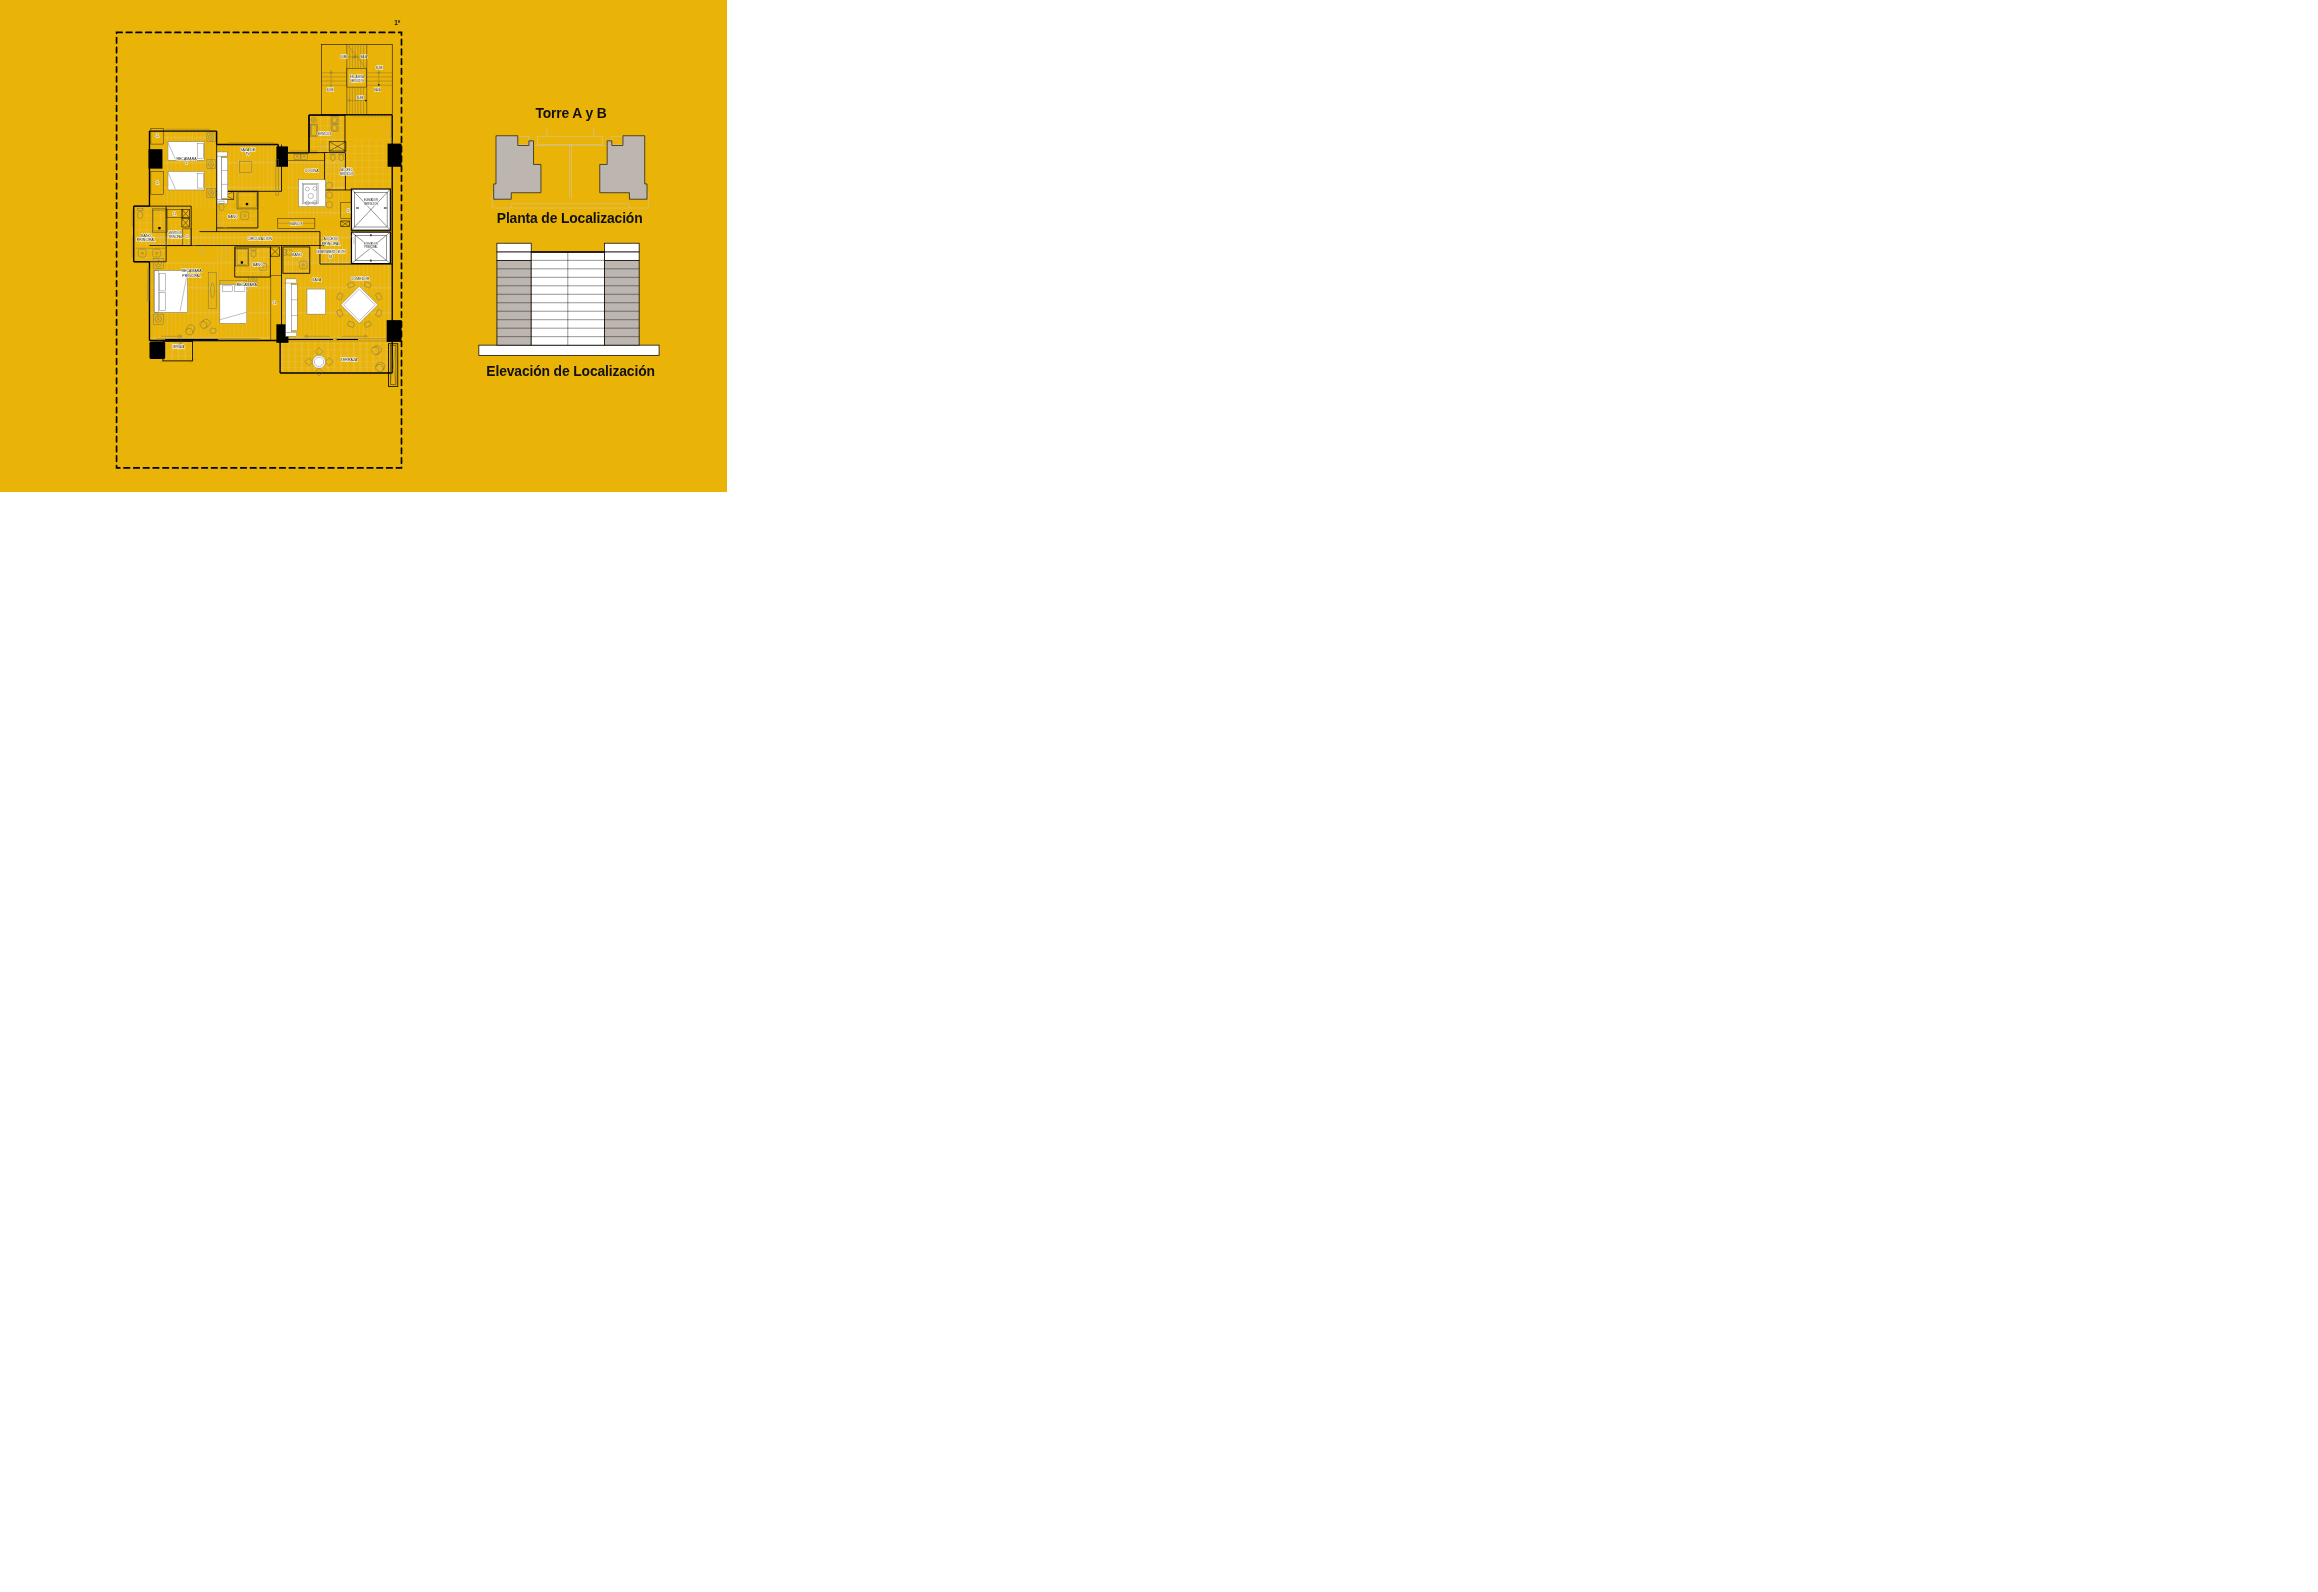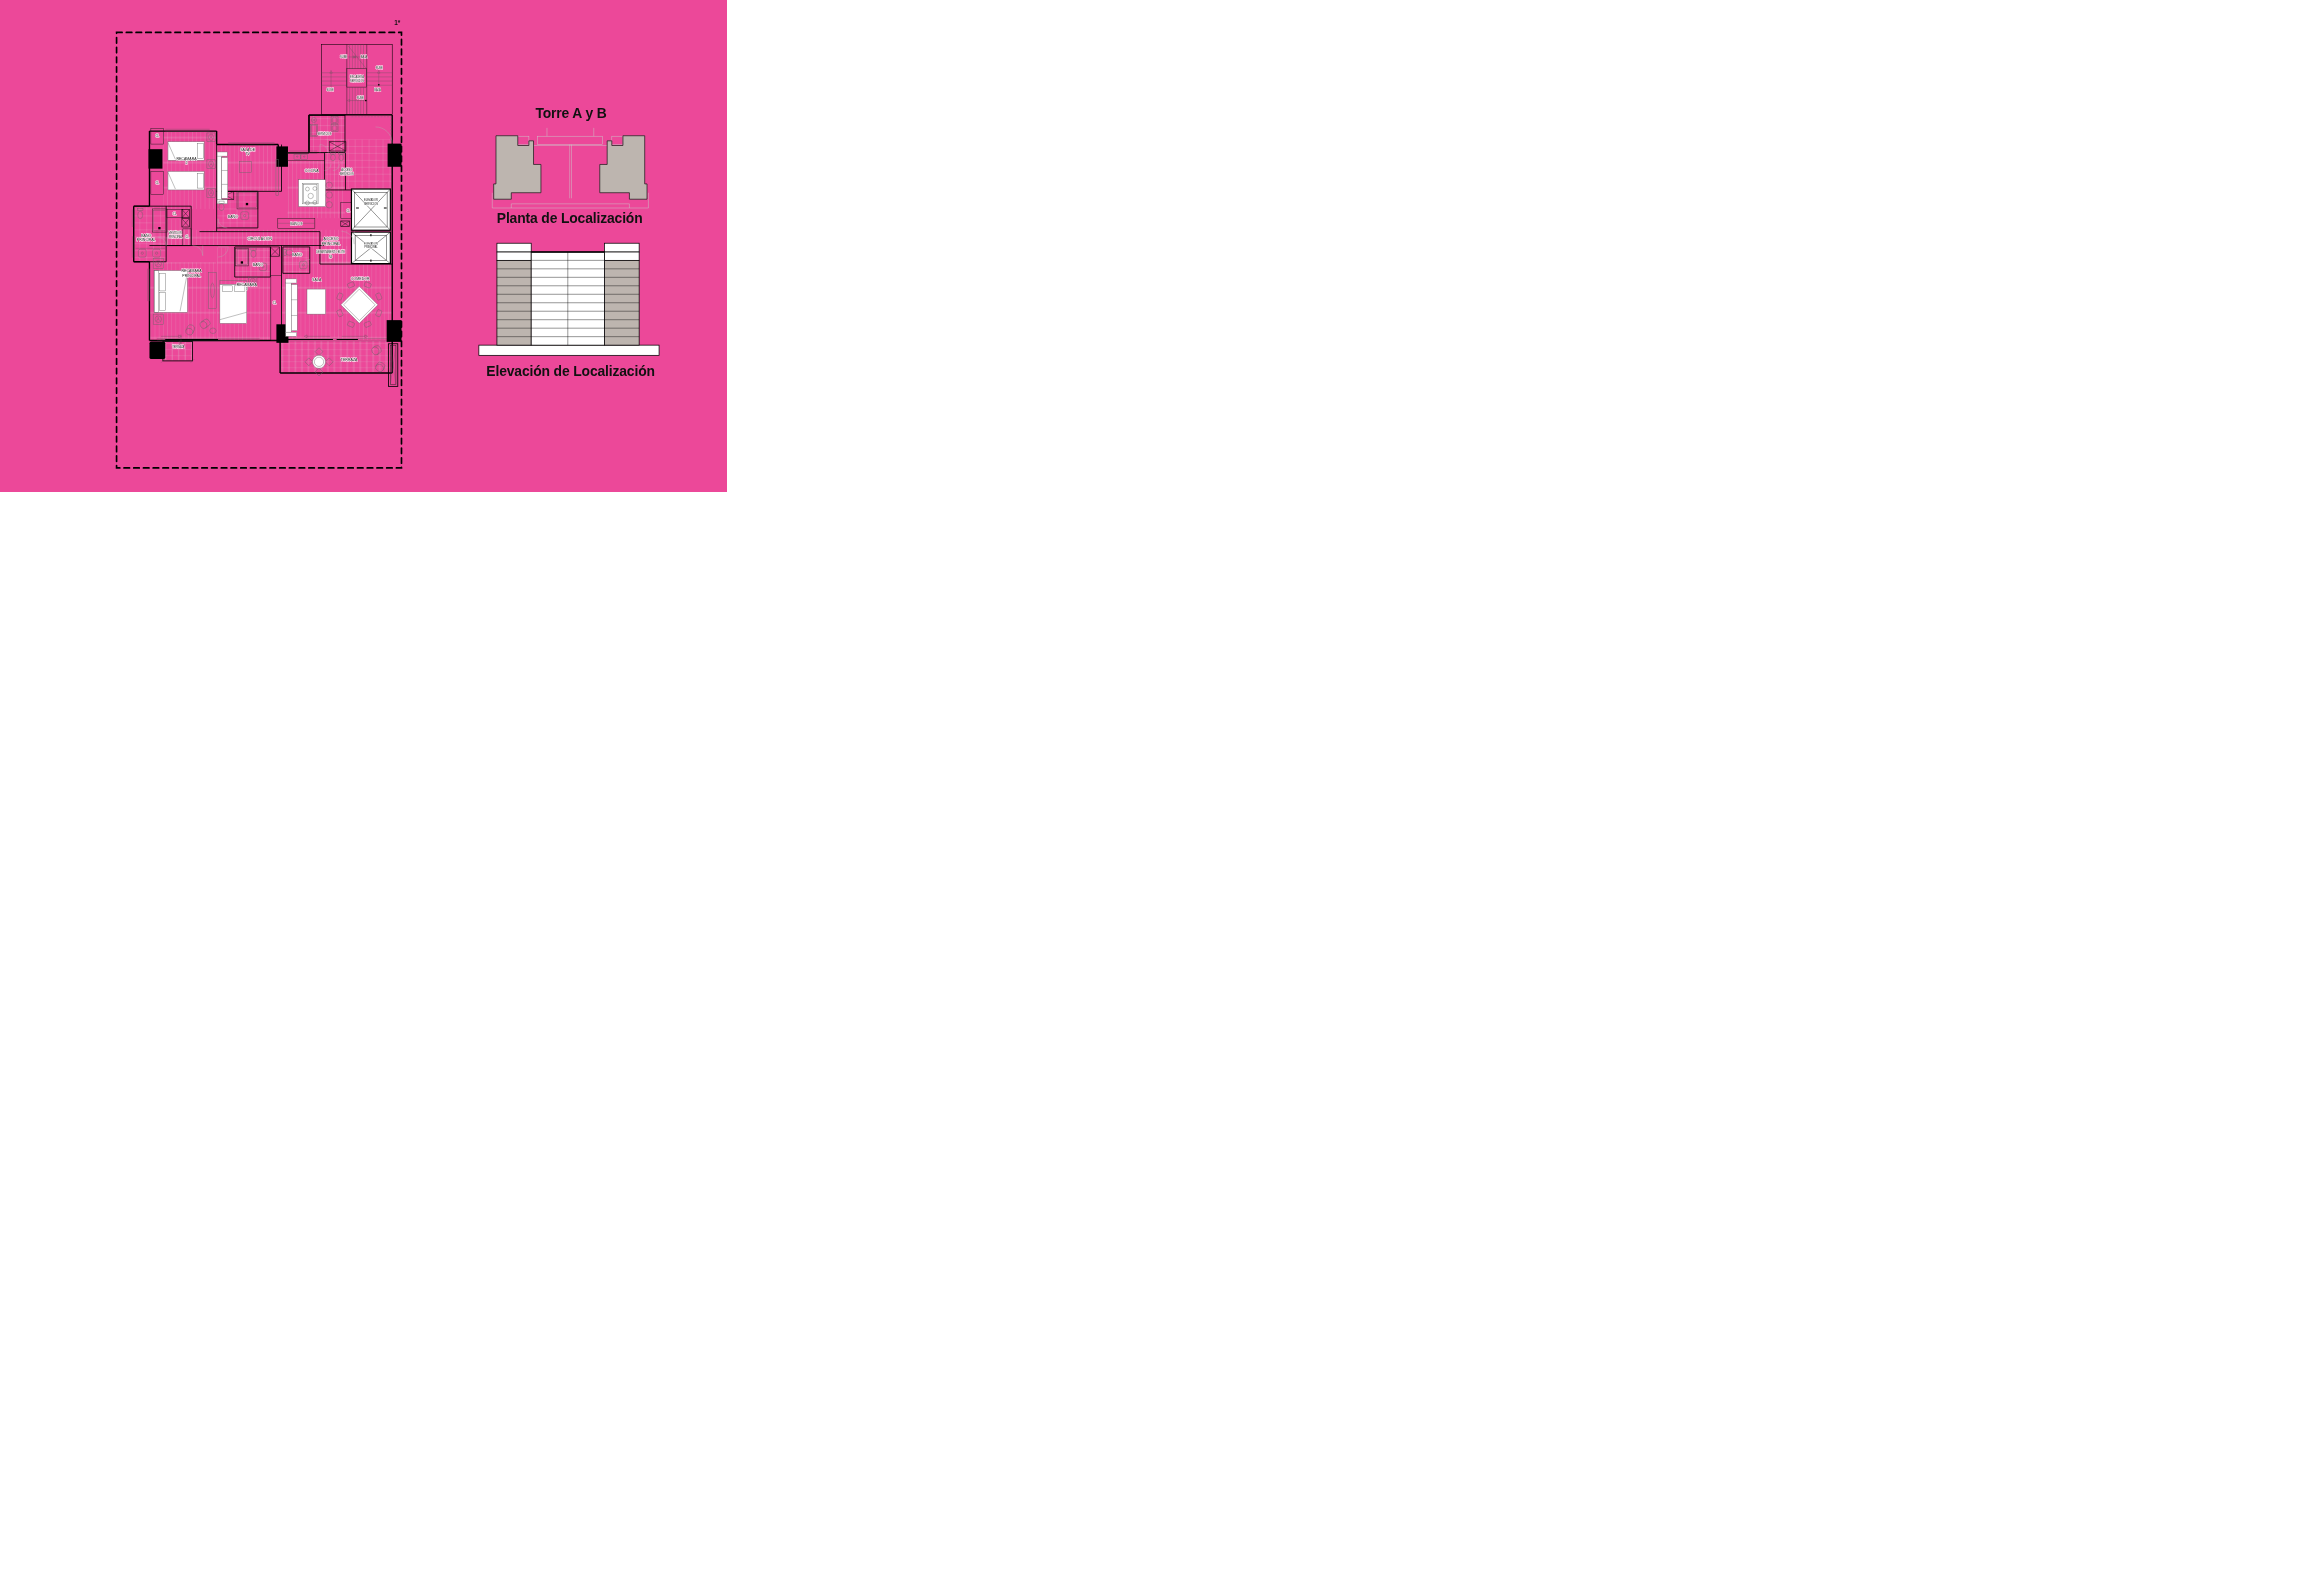--- a/index.html
+++ b/index.html
@@ -1,16 +1,16 @@
 <!DOCTYPE html>
 <html style="font-size:7.4px"><head>
 <meta charset="utf-8">
 <style>
   html,body{margin:0;padding:0;background:#fff;}
-  #page{position:relative;width:727px;height:492px;background:#ec4899;overflow:hidden;}
+  #page{position:relative;width:727px;height:492px;background:#eab308;overflow:hidden;}
   svg{display:block;}
   text{font-family:"Liberation Sans","DejaVu Sans",sans-serif;fill:#111;text-anchor:middle;}
   .lbl{font-size:7.5px;letter-spacing:.15px;paint-order:stroke;stroke:#fff;stroke-width:2px;}
   .sm {font-size:6px;paint-order:stroke;stroke:#fff;stroke-width:2px;}
   .xs {font-size:5.6px;paint-order:stroke;stroke:#fff;stroke-width:1.8px;}
   .ttl{font-size:30px;font-weight:bold;letter-spacing:-.3px;}
   .num{font-size:14px;font-weight:bold;}
   .w3{fill:none;stroke:#000;stroke-width:3;}
   .w2{fill:none;stroke:#000;stroke-width:1.8;}
   .w15{fill:none;stroke:#000;stroke-width:1.2;}

